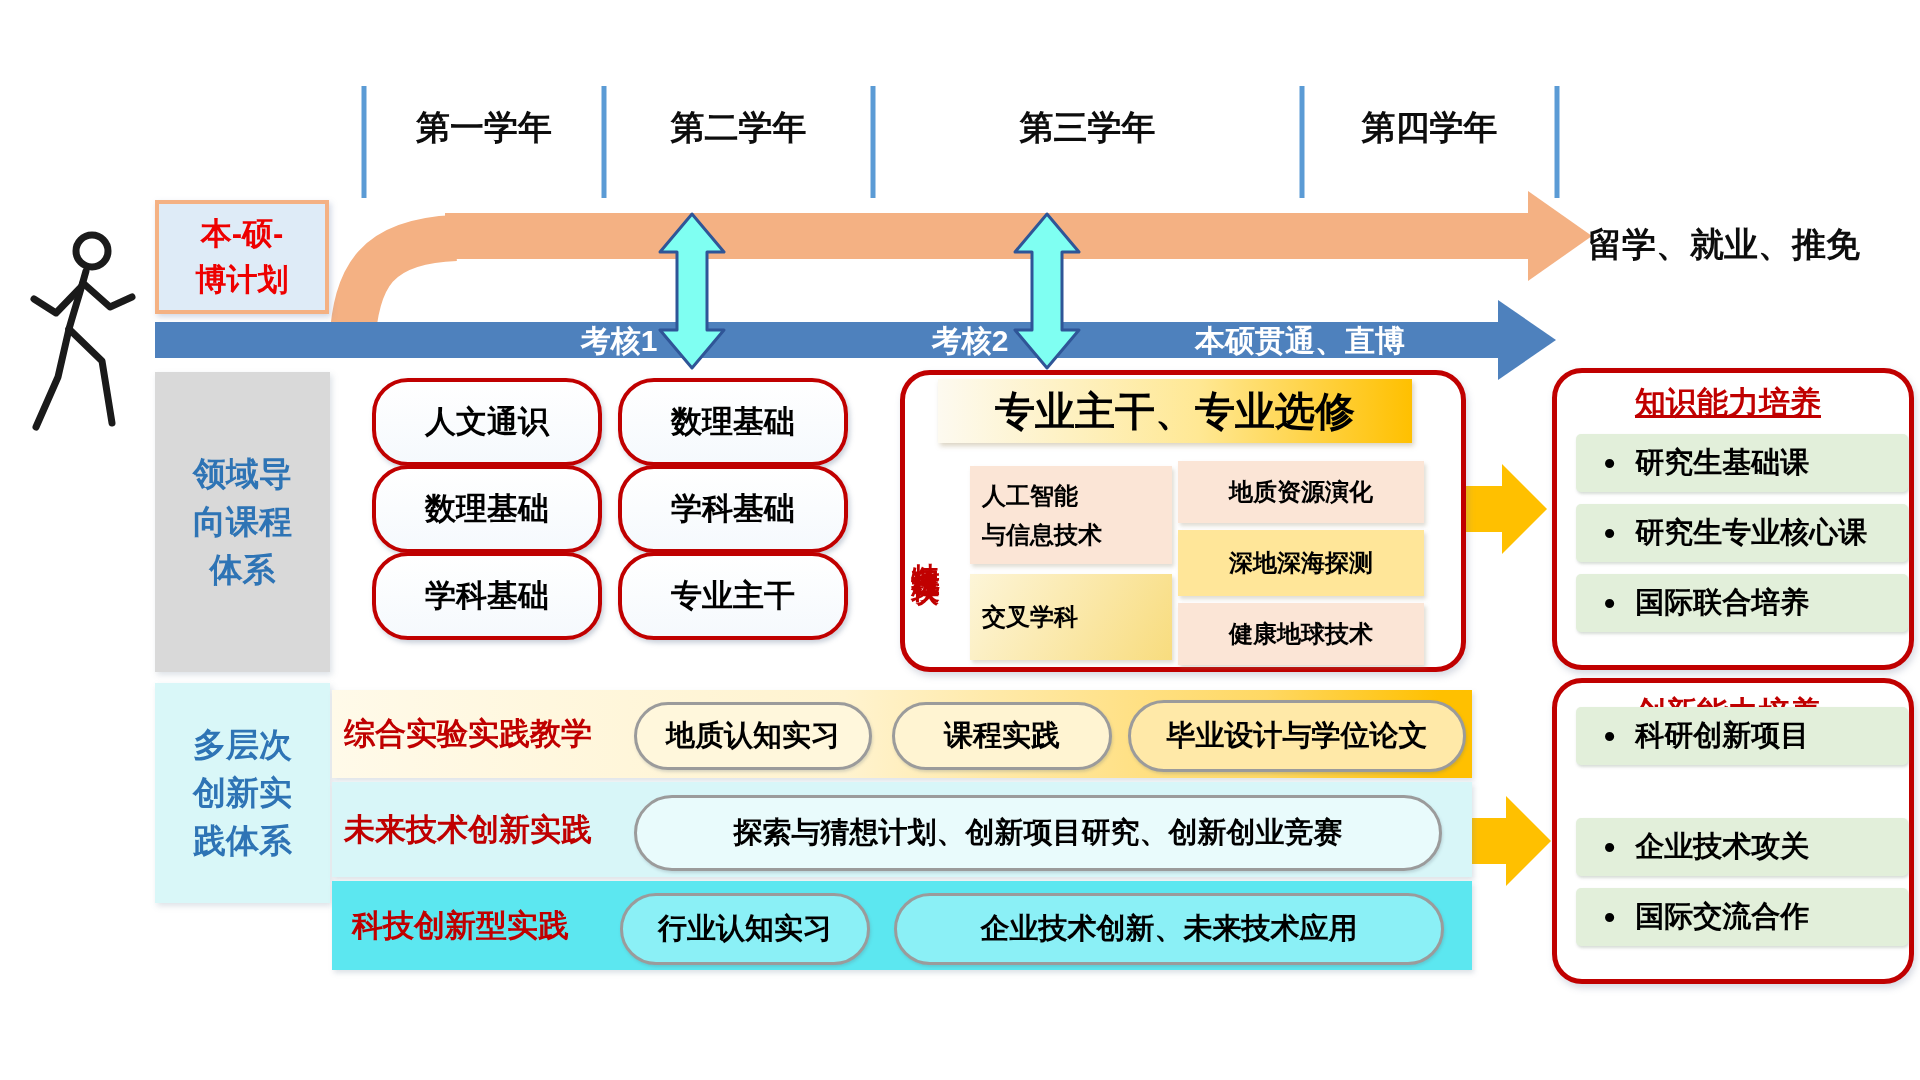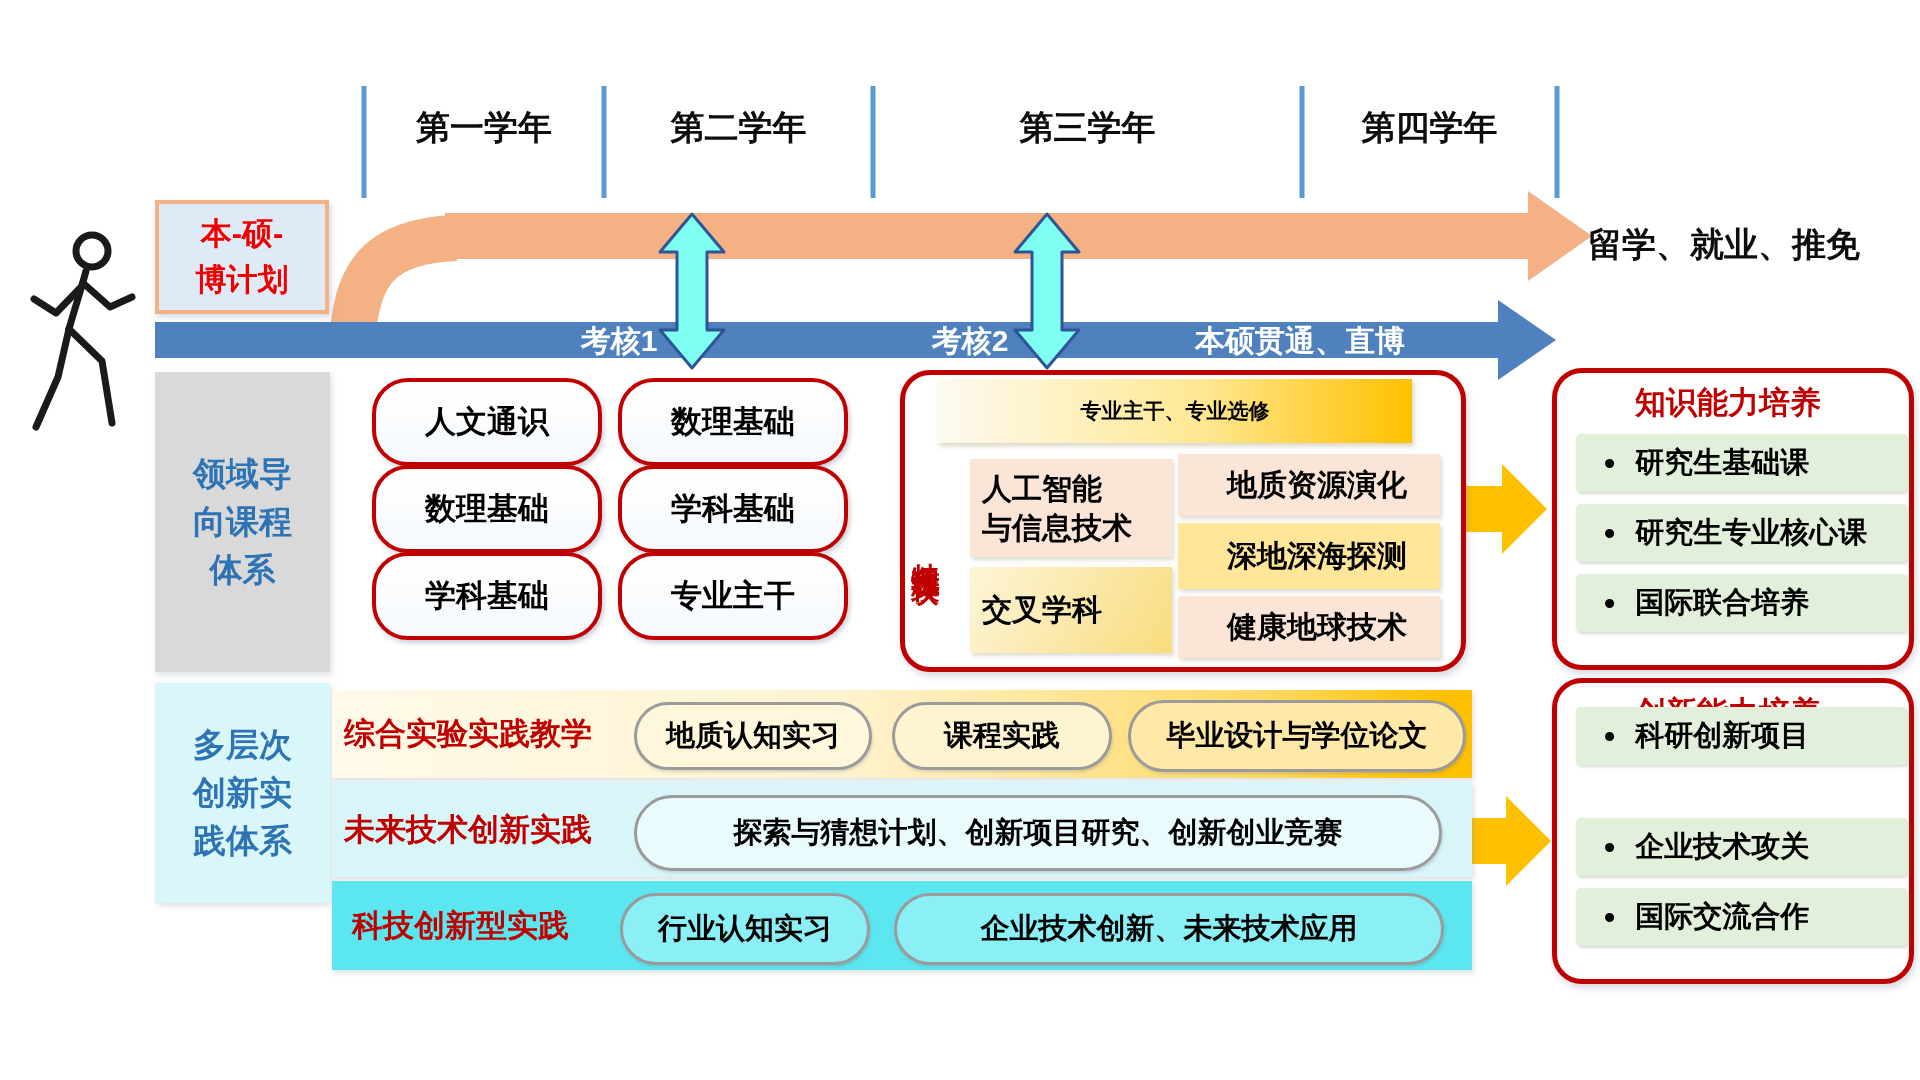--- a/index.html
+++ b/index.html
@@ -5,37 +5,37 @@
   html,body{margin:0;padding:0;background:#fff;}
   .stage{position:relative;width:1920px;height:1080px;background:#fff;overflow:hidden;
          font-family:"Liberation Sans","DejaVu Sans",sans-serif;color:#000;}
   .abs{position:absolute;}
   .yr{font-size:34px;font-weight:700;color:#0d0d0d;text-align:center;line-height:58px;}
   .planbox{background:#DEEBF7;border:4px solid #F4B183;color:#ee0000;font-size:31px;font-weight:700;
            text-align:center;line-height:46px;display:flex;flex-direction:column;justify-content:center;
            box-shadow:2px 3px 6px rgba(120,140,180,.35);}
   .bartext{color:#fff;font-size:30px;font-weight:700;text-align:center;line-height:36px;}
   .blacklabel{font-size:34px;font-weight:700;color:#0d0d0d;}
-  .redtitle{color:#C00000;font-weight:700;text-align:center;}
+  .redtitle{color:#C00000;font-weight:700;text-align:center;text-decoration:underline;}
   .sidebox{display:flex;flex-direction:column;justify-content:center;align-items:center;
            color:#2E74B5;font-size:33px;font-weight:700;line-height:48px;box-shadow:2px 3px 6px rgba(120,140,160,.25);}
   .graybg{background:#D9D9D9;}
   .cyanbg{background:#D9F7F8;}
   .pill{background:linear-gradient(180deg,#ffffff 0%,#f5f9fd 100%);border:4px solid #C00000;border-radius:36px;
         display:flex;align-items:center;justify-content:center;font-size:31px;font-weight:700;color:#000;
         box-shadow:2px 3px 5px rgba(100,120,150,.35);}
   .redframe{background:#fff;border:5px solid #C00000;border-radius:30px;box-shadow:2px 4px 7px rgba(120,130,160,.3);}
   .vlabel{writing-mode:vertical-rl;color:#C00000;font-weight:700;font-size:28px;letter-spacing:3px;
           display:flex;align-items:center;justify-content:center;}
   .goldhead{background:linear-gradient(90deg,#FDFAF0 0%,#FFE894 55%,#FFC000 100%);
-            display:flex;align-items:center;justify-content:center;font-size:21px;font-weight:700;color:#000;
+            display:flex;align-items:center;justify-content:center;font-size:40px;font-weight:700;color:#000;
             box-shadow:2px 3px 5px rgba(150,130,80,.35);}
-  .modbox{display:flex;align-items:center;font-size:30px;font-weight:700;color:#000;padding-left:12px;
-          box-shadow:2px 3px 4px rgba(150,140,110,.3);}
-  .modbox.center{justify-content:center;padding-left:16px;}
+  .modbox{display:flex;align-items:center;font-size:24px;font-weight:700;color:#000;padding-left:12px;
+          box-shadow:2px 3px 4px rgba(150,140,110,.3);margin-top:7px;}
+  .modbox.center{justify-content:center;padding-left:0;}
   .peach{background:#FBE5D6;}
   .yellow{background:#FFE699;}
   .crossgrad{background:linear-gradient(120deg,#FDF5D8 0%,#F8DC7E 100%);}
   .grow{background:#E2EFDA;border-radius:5px;display:flex;align-items:center;font-size:29px;font-weight:700;
         color:#000;padding-left:28px;box-shadow:1px 2px 3px rgba(120,140,120,.3);}
   .grow::before{content:"\2022";margin-right:20px;font-size:32px;}
   .rowlabel{color:#C00000;font-size:31px;font-weight:700;display:flex;align-items:center;}
   .rpill{border:3px solid #9b9b9b;border-radius:999px;display:flex;align-items:center;justify-content:center;
          font-size:29px;font-weight:700;color:#000;box-shadow:1px 2px 3px rgba(100,120,130,.25);}
   .prow{box-shadow:2px 3px 5px rgba(120,140,160,.25);}

